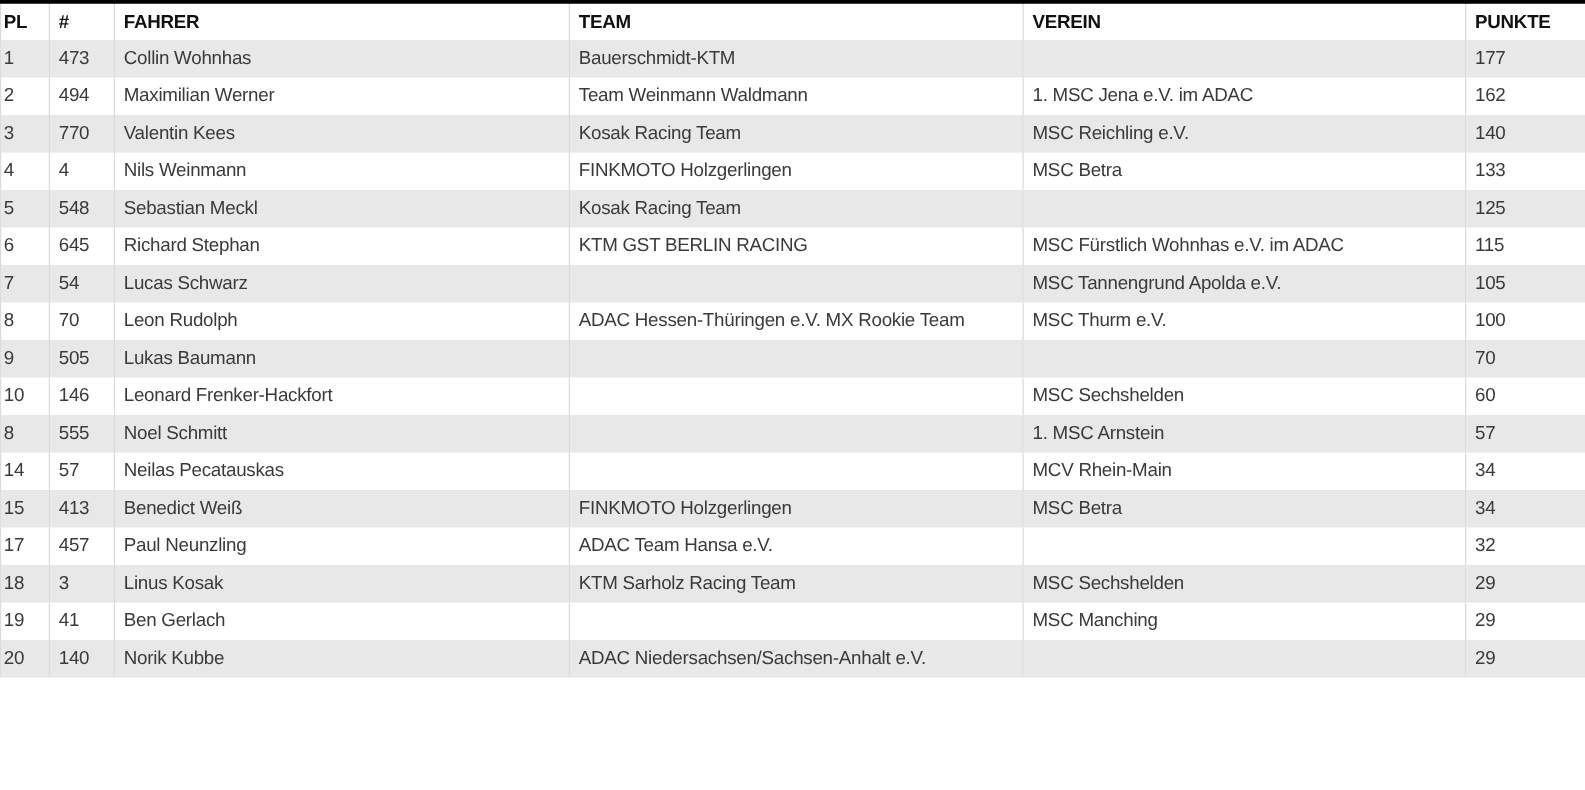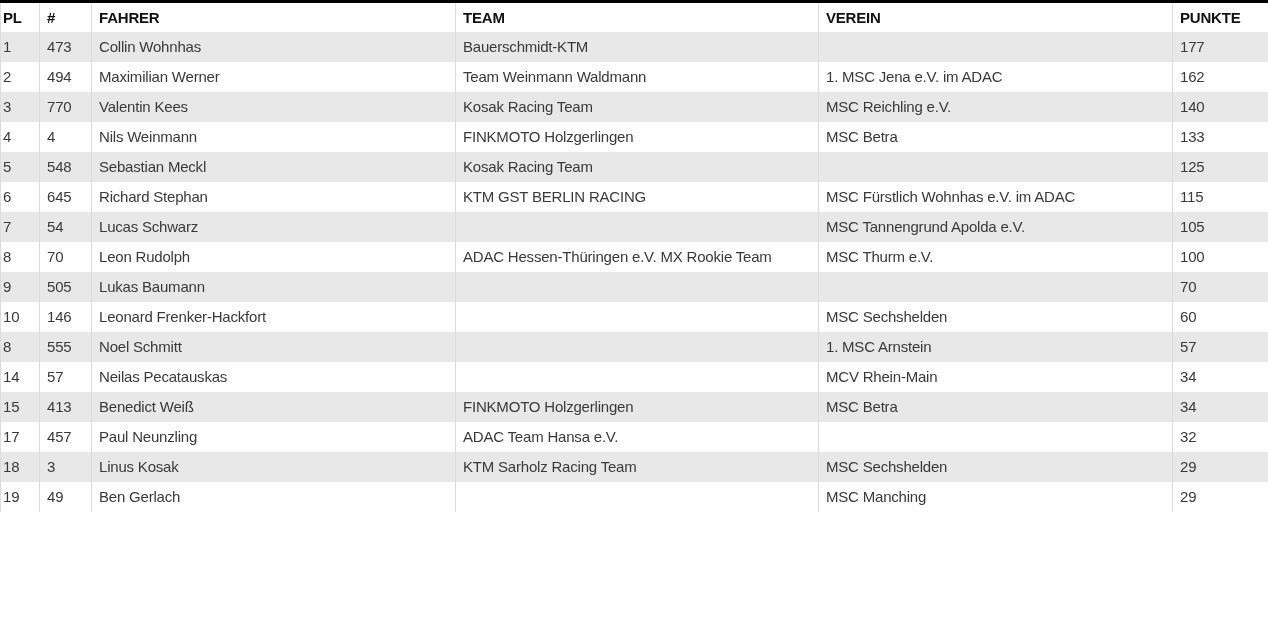--- a/index.html
+++ b/index.html
@@ -219,22 +219,30 @@
     <td>18</td>
     <td>3</td>
     <td>Linus Kosak</td>
     <td>KTM Sarholz Racing Team</td>
     <td>MSC Sechshelden</td>
     <td>29</td>
   </tr>
 
   <tr>
     <td>19</td>
-    <td>49</td>
+    <td>41</td>
     <td>Ben Gerlach</td>
     <td></td>
     <td>MSC Manching</td>
     <td>29</td>
   </tr>
 
+  <tr>
+    <td>20</td>
+    <td>140</td>
+    <td>Norik Kubbe</td>
+    <td>ADAC Niedersachsen/Sachsen-Anhalt e.V.</td>
+    <td></td>
+    <td>29</td>
+  </tr>
 </tbody>
   </table>
 </div>
 
 </body></html>

